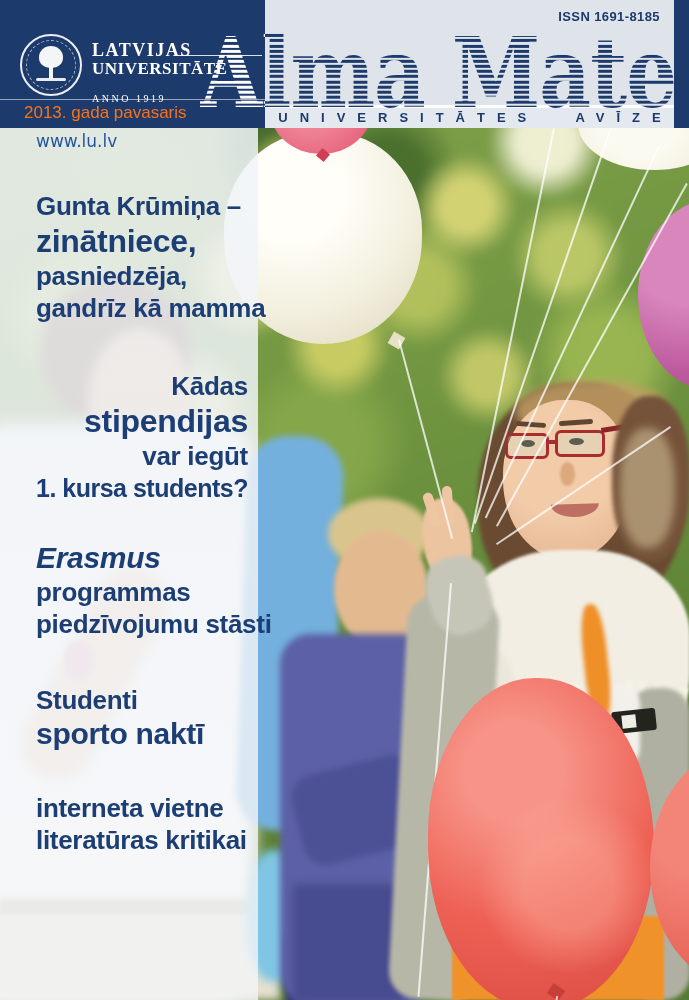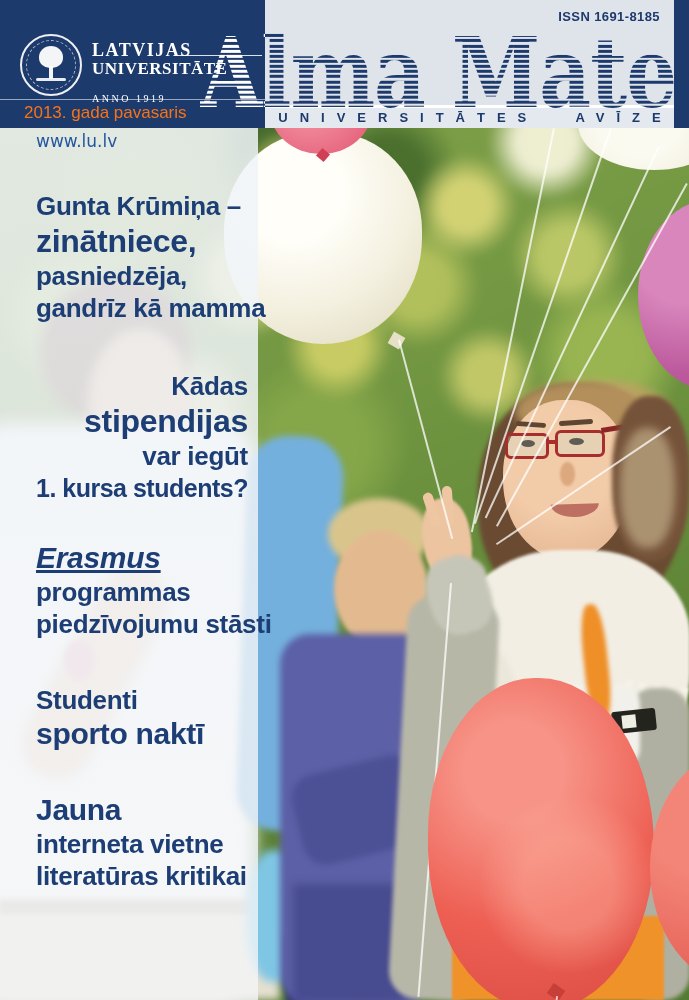--- a/index.html
+++ b/index.html
@@ -165,21 +165,21 @@
       background:linear-gradient(180deg, rgba(240,244,249,.86), rgba(244,246,249,.78));}
   .sidebar-text{position:absolute;left:0;top:0;width:258px;height:872px;z-index:30;}
   .website{position:absolute;left:36px;top:3px;font-family:"DejaVu Sans",sans-serif;font-size:17px;color:#2456a0;}
   .hl{position:absolute;left:36px;white-space:nowrap;color:#1c3e75;font-weight:bold;}
   .hl div{white-space:nowrap;}
   .hl-1{top:62px;} .hl-2{top:242px;text-align:right;} .hl-3{top:412px;} .hl-4{top:556px;} .hl-5{top:664px;}
   .t26{font-size:26px;line-height:32px;letter-spacing:-.3px;}
   .t25{font-size:25px;line-height:32px;letter-spacing:-.5px;}
   .t30{font-size:30px;line-height:36px;letter-spacing:-.3px;}
   .t32{font-size:32px;line-height:38px;letter-spacing:-.3px;}
-  .ital{font-style:italic;text-decoration:underline;}
+  .ital{font-style:italic;}
 </style>
 </head>
 <body>
 
 <div class="page">
 
   <div class="photo" aria-label="Students outdoors among white, pink and red balloons; young woman with red glasses and a white scarf holds balloon strings">
     <i class="ph foliage"></i>
 
     <i class="ph u-hair"></i>
@@ -277,21 +277,20 @@
         <div class="t26">programmas</div>
         <div class="t26">piedzīvojumu stāsti</div>
       </div>
 
       <div class="hl hl-4">
         <div class="t26">Studenti</div>
         <div class="t30">sporto naktī</div>
       </div>
 
       <div class="hl hl-5">
-        <div class="t30">Jauna</div>
         <div class="t26">interneta vietne</div>
         <div class="t26">literatūras kritikai</div>
       </div>
     </div>
   </div>
 
   <div class="header">
     <div class="header-left">
       <div class="seal">
         <i class="ph seal-inner"></i>

